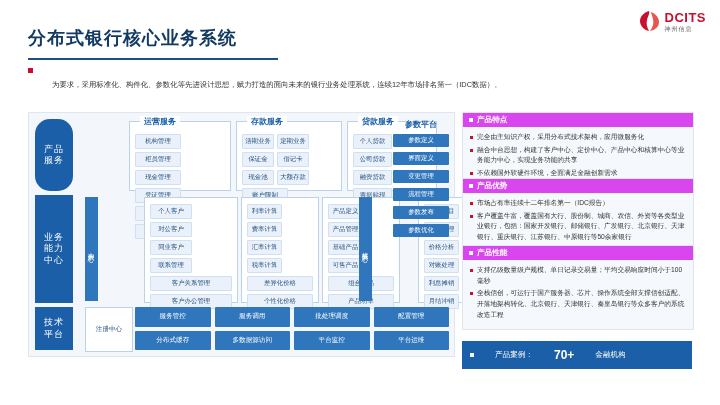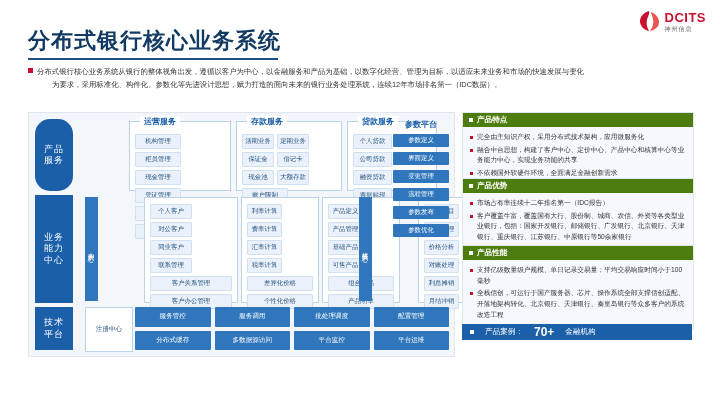--- a/index.html
+++ b/index.html
@@ -7,21 +7,21 @@
   .page{position:relative;width:720px;height:405px;}
 
   
   .logo{position:absolute;right:14px;top:10px;display:flex;align-items:center;gap:5px;}
   .logo-mark{width:22px;height:22px;position:relative;}
   .logo-mark svg{display:block;}
   .logo-txt{line-height:1;}
   .logo-main{font-size:13px;font-weight:bold;color:#c8102e;letter-spacing:.5px;}
   .logo-sub{font-size:6px;color:#555;letter-spacing:1px;margin-top:2px;}
 
-  .title{position:absolute;left:28px;top:26px;font-size:22px;font-weight:bold;color:#123a63;letter-spacing:1px;}
+  .title{position:absolute;left:28px;top:26px;font-size:18px;font-weight:bold;color:#123a63;letter-spacing:1px;}
   .title-rule{position:absolute;left:28px;top:58px;width:250px;height:2px;background:#1b4f86;}
 
   .intro{position:absolute;left:28px;top:66px;width:600px;font-size:7.4px;color:#333;line-height:1.75;}
   .intro .bullet{display:inline-block;width:5px;height:5px;background:#c8102e;margin-right:4px;vertical-align:1px;}
   .intro p{margin:0;}
   .intro p.l2{margin-left:24px;}
 
   
   .diagram{position:absolute;left:28px;top:112px;width:425px;height:243px;background:#f3f6fa;border:1px solid #dfe6ee;}
 
@@ -44,31 +44,31 @@
   .plat-item{background:#2f76bd;color:#fff;font-size:6.4px;height:13px;display:flex;align-items:center;justify-content:center;margin-bottom:5px;border-radius:1px;}
 
   
   .platform{position:absolute;left:56px;top:194px;right:5px;height:43px;}
   .pf-left{position:absolute;left:0;top:0;width:46px;height:43px;border:1px solid #bcd2e8;background:#fff;display:flex;align-items:center;justify-content:center;font-size:6.6px;color:#24527f;}
   .pf-grid{position:absolute;left:50px;top:0;right:0;height:43px;display:grid;grid-template-columns:repeat(4,1fr);grid-template-rows:repeat(2,1fr);gap:4px;}
   .pf-cell{background:#2f76bd;color:#fff;font-size:6.6px;display:flex;align-items:center;justify-content:center;border-radius:1px;}
 
   
   .rpanel{position:absolute;left:462px;width:230px;background:#f5f8fc;border:1px solid #dfe6ee;}
-  .rp-head{display:flex;align-items:center;gap:4px;background:#4d7c0f;color:#fff;height:14px;padding:0 6px;font-size:7.6px;font-weight:bold;}
+  .rp-head{display:flex;align-items:center;gap:4px;background:#d946ef;color:#fff;height:14px;padding:0 6px;font-size:7.6px;font-weight:bold;}
   .rp-head .sq{width:4px;height:4px;background:#fff;}
   .rp-body{padding:5px 7px 6px 7px;font-size:6.7px;color:#333;line-height:1.6;}
   .rp-body li{margin:0 0 2px 0;list-style:none;position:relative;padding-left:7px;}
   .rp-body li:before{content:"";position:absolute;left:0;top:4px;width:3px;height:3px;background:#c8102e;}
   .rp-body ul{margin:0;padding:0;}
 
   .p1{top:112px;}
   .p2{top:178px;}
   .p3{top:245px;}
-  .pcase{position:absolute;left:462px;top:324px;width:230px;height:16px;background:#1a5fa8;color:#fff;display:flex;align-items:center;gap:11px;padding:8px 8px;box-sizing:border-box;font-size:7.6px;}
+  .pcase{position:absolute;left:462px;top:341px;width:230px;height:16px;background:#1a5fa8;color:#fff;display:flex;align-items:center;gap:21px;padding:14px 8px;box-sizing:border-box;font-size:7.6px;}
   .pcase .sq{width:4px;height:4px;background:#fff;}
   .pcase b{font-size:12px;}
 </style>
 </head>
 <body>
 
 <div class="page">
 
   <div class="logo">
     <span class="logo-mark">
@@ -80,21 +80,21 @@
     <span class="logo-txt">
       <div class="logo-main">DCITS</div>
       <div class="logo-sub">神州信息</div>
     </span>
   </div>
 
   <div class="title">分布式银行核心业务系统</div>
   <div class="title-rule"></div>
 
   <div class="intro">
-    <p><span class="bullet"></span><span>分布式银行核心业务系统从银行的整体视角出发，遵循以客户为中心，以金融服务和产品为基础，以数字化经营、管理为目标，以适应未来业务和市场的快速发展与变化</span></p>
+    <p><span class="bullet"></span></p>
     <p class="l2"><span>为要求，采用标准化、构件化、参数化等先进设计思想，赋力打造的面向未来的银行业务处理系统，连续12年市场排名第一（IDC数据）。</span></p>
   </div>
 
   <div class="diagram">
 
     <div class="vband b1">产品<br>服务</div>
     <div class="vband b2">业务<br>能力<br>中心</div>
     <div class="vband b3">技术<br>平台</div>
 
     <div class="grp" style="left:56px;top:8px;width:100px;height:68px;">

